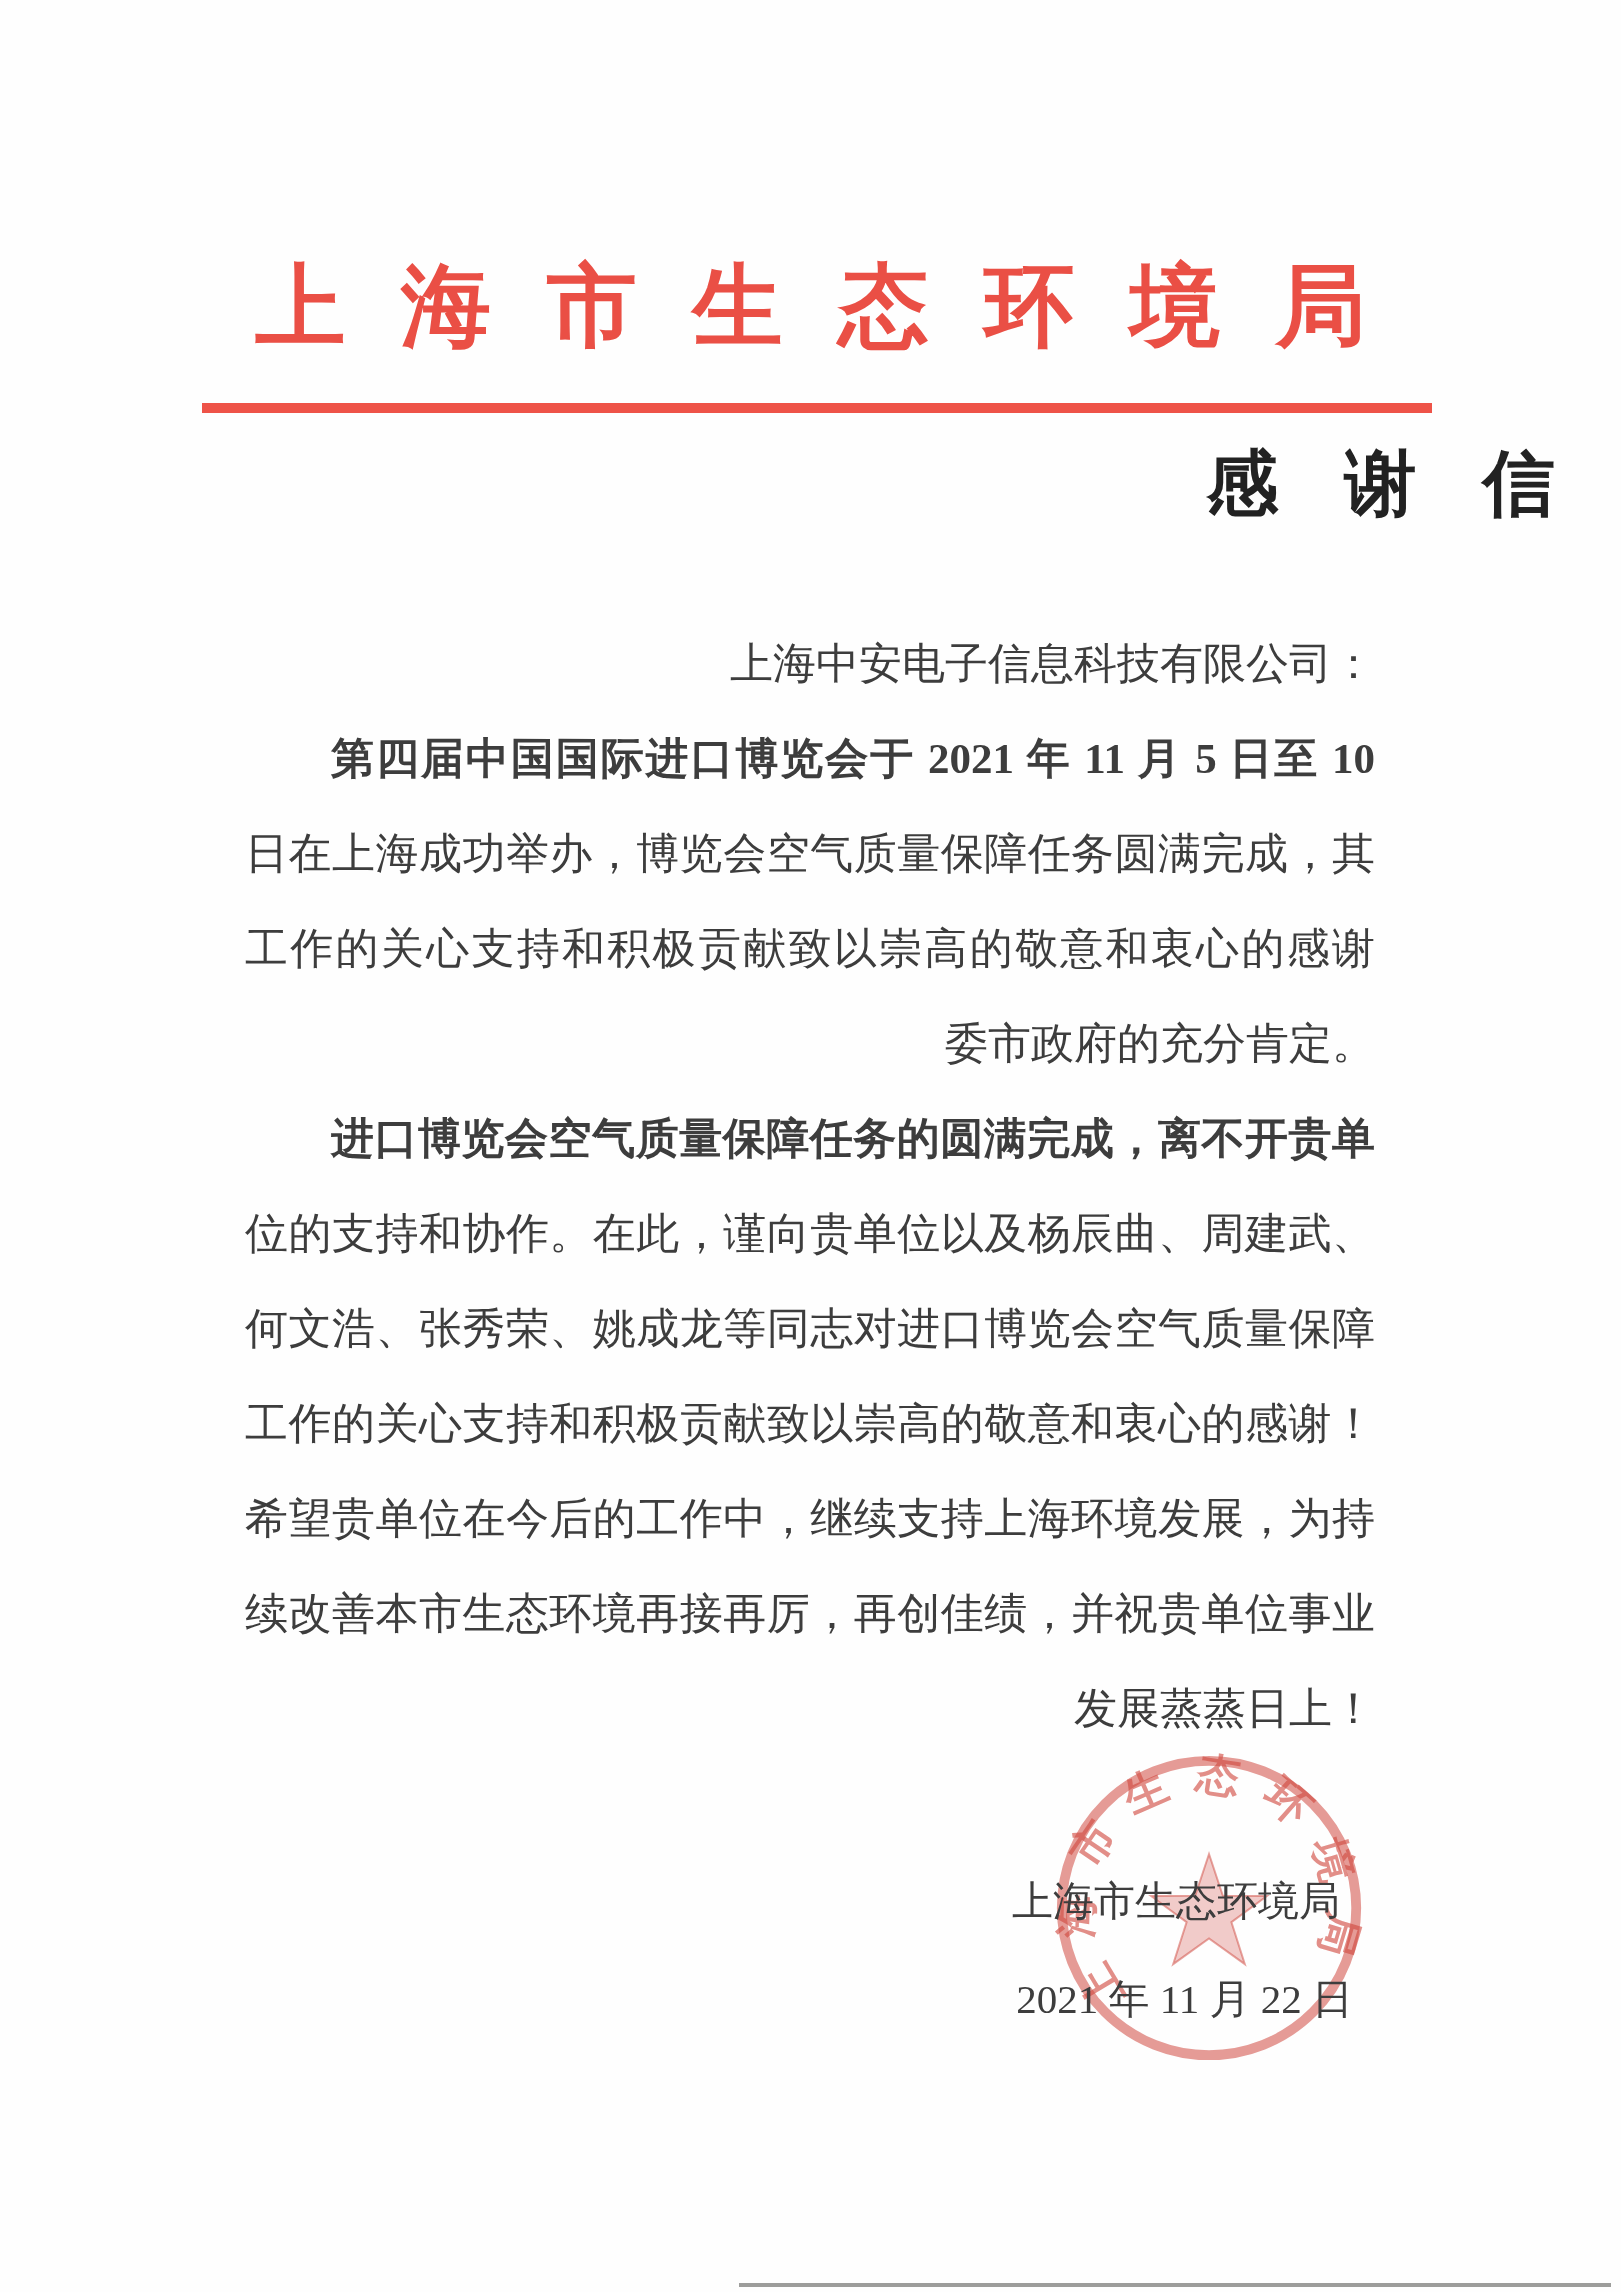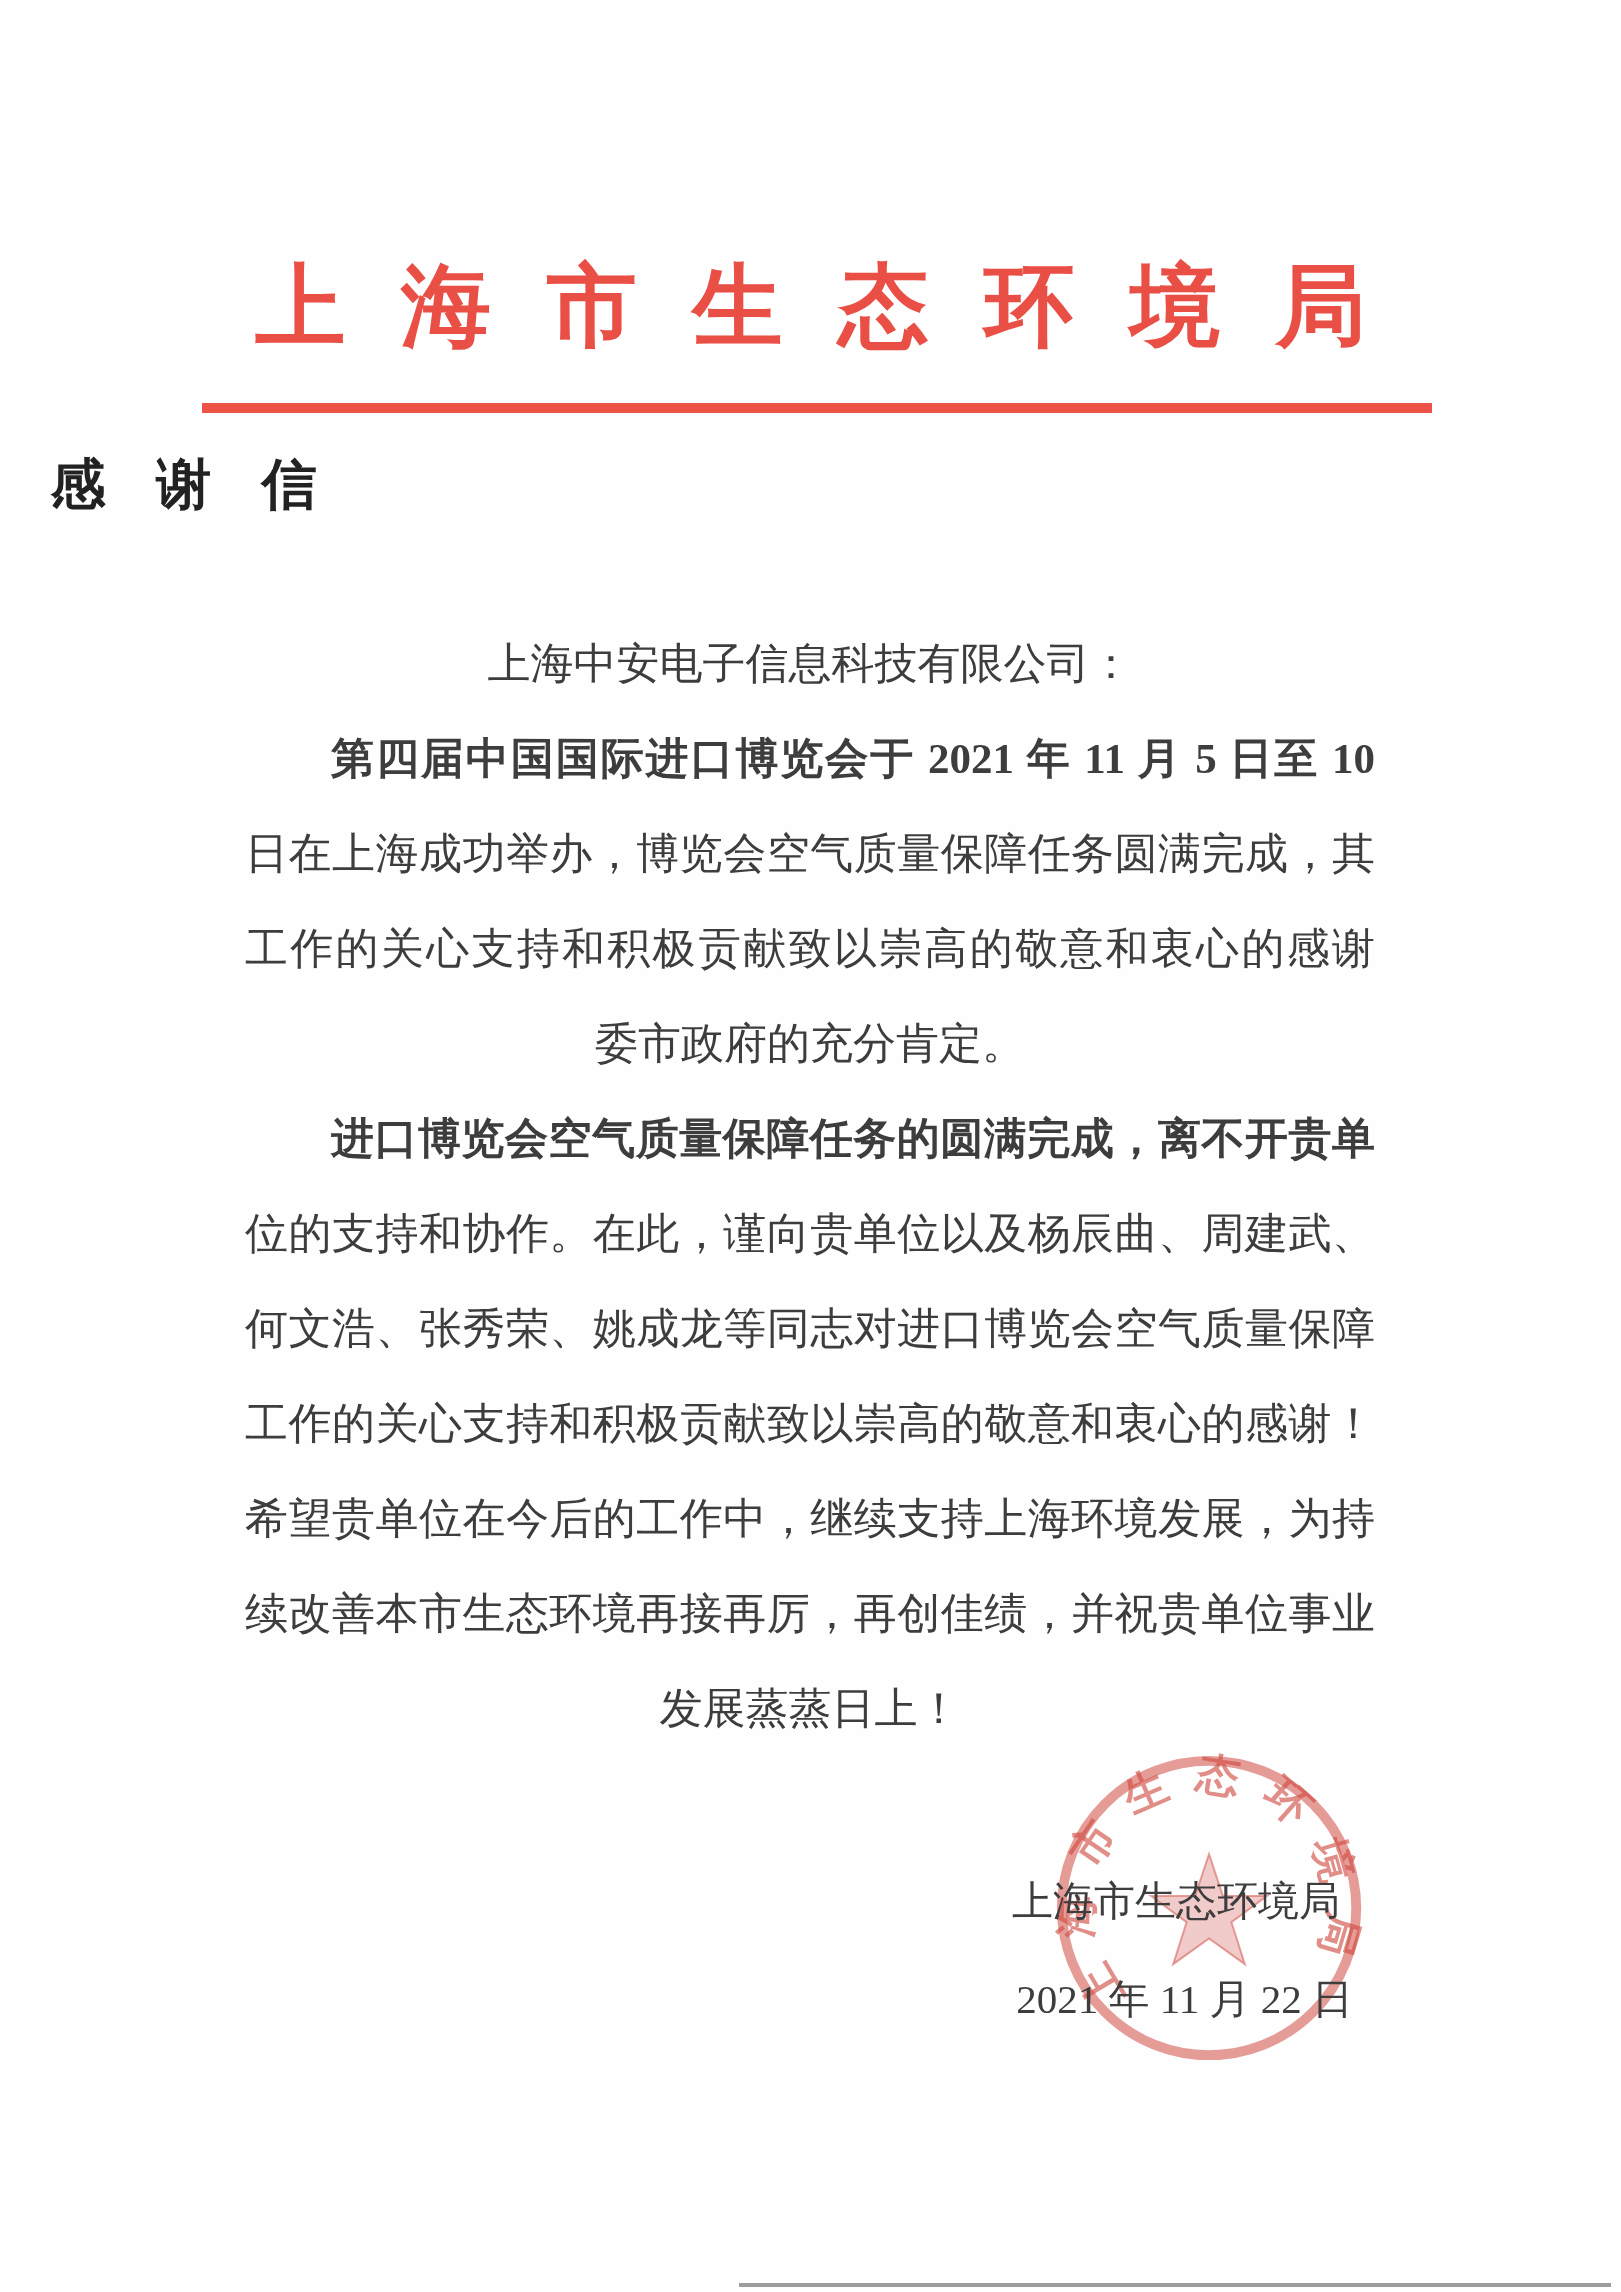--- a/index.html
+++ b/index.html
@@ -27,34 +27,34 @@
     color:var(--red-header);
     letter-spacing:0.62em;text-indent:0.62em;
     white-space:nowrap;
   }
   .rule{
     position:absolute;left:202px;top:403px;width:1230px;height:9.8px;
     background:var(--red-rule);
   }
   .doc-title{
     position:absolute;top:453px;left:0;width:100%;
-    text-align:left;
-    font-size:55px;font-weight:bold;line-height:63px;
+    text-align:right;
+    font-size:72px;font-weight:bold;line-height:63px;
     color:var(--ink-title);
     letter-spacing:0.92em;text-indent:0.92em;
     white-space:nowrap;
   }
   .body-block{
     position:absolute;left:245px;top:616px;width:1130px;
   }
   .line{
     height:95px;line-height:95px;
     font-size:43px;color:var(--ink);
     white-space:nowrap;
-    text-align:center;
+    text-align:right;
   }
   .line.justify{
     text-align:justify;
     text-align-last:justify;
   }
   .line.indent{
     padding-left:86px;
     font-weight:bold;
   }
   .signature{

